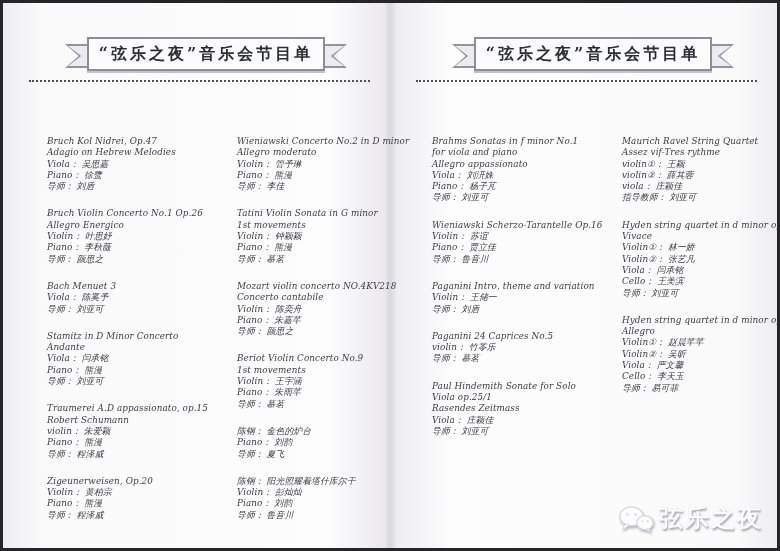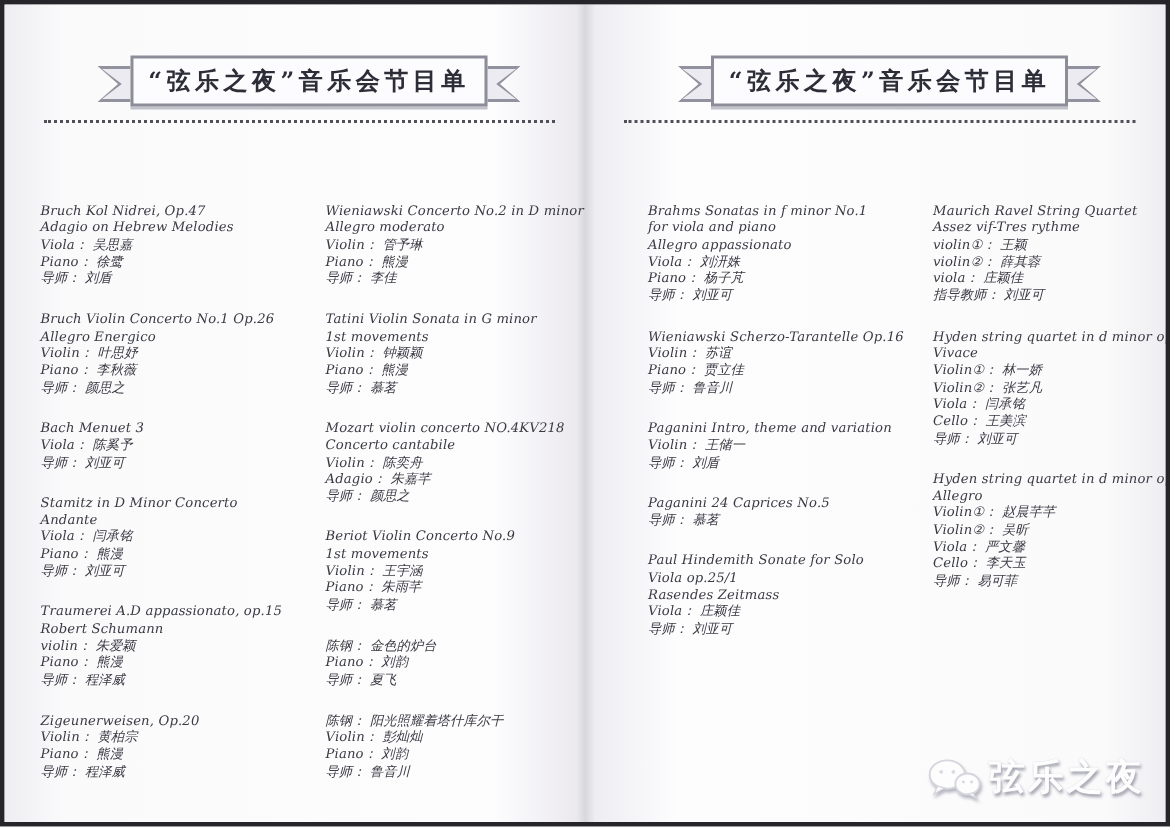--- a/index.html
+++ b/index.html
@@ -32,21 +32,21 @@
     position:absolute; left:22px; right:22px; top:0; height:30px;
     background:#fcfcfe; border:2px solid #8d8d99; box-shadow:0 2px 0 #c2c2cb;
     display:flex; align-items:center; justify-content:center;
     font-size:16px; font-weight:bold; letter-spacing:3px; color:#2d2d38;
   }
 
   .rule { position:absolute; top:77px; left:26px; right:20px; height:0;
           border-top:2px dotted #50505a; }
 
   .cols { position:absolute; top:133px; left:0; right:0; bottom:0;
-          display:flex; padding-left:24px; }
+          display:flex; padding-left:44px; }
   .page-right .cols { padding-left:42px; }
   .col1 { width:190px; flex:none; }
   .col2 { flex:1; min-width:0; }
 
   .block { margin-bottom:16px; }
   .line  {
     font-size:8.8px; line-height:11.3px; color:#3a3a44;
     font-style:italic; white-space:nowrap; letter-spacing:0.1px;
   }
 
@@ -127,21 +127,21 @@
               <div class="line">Tatini Violin Sonata in G minor</div>
               <div class="line">1st movements</div>
               <div class="line">Violin： 钟颖颖</div>
               <div class="line">Piano： 熊漫</div>
               <div class="line">导师： 慕茗</div>
             </div>
             <div class="block">
               <div class="line">Mozart violin concerto NO.4KV218</div>
               <div class="line">Concerto cantabile</div>
               <div class="line">Violin： 陈奕舟</div>
-              <div class="line">Adagio： 朱嘉芊</div>
+              <div class="line">Piano： 朱嘉芊</div>
               <div class="line">导师： 颜思之</div>
             </div>
             <div class="block">
               <div class="line">Beriot Violin Concerto No.9</div>
               <div class="line">1st movements</div>
               <div class="line">Violin： 王宇涵</div>
               <div class="line">Piano： 朱雨芊</div>
               <div class="line">导师： 慕茗</div>
             </div>
             <div class="block">
@@ -182,20 +182,21 @@
               <div class="line">Piano： 贾立佳</div>
               <div class="line">导师： 鲁音川</div>
             </div>
             <div class="block">
               <div class="line">Paganini Intro, theme and variation</div>
               <div class="line">Violin： 王储一</div>
               <div class="line">导师： 刘盾</div>
             </div>
             <div class="block">
               <div class="line">Paganini 24 Caprices No.5</div>
+              <div class="line">violin： 竹苓乐</div>
               <div class="line">导师： 慕茗</div>
             </div>
             <div class="block">
               <div class="line">Paul Hindemith Sonate for Solo</div>
               <div class="line">Viola op.25/1</div>
               <div class="line">Rasendes Zeitmass</div>
               <div class="line">Viola： 庄颖佳</div>
               <div class="line">导师： 刘亚可</div>
             </div>
           </div>

